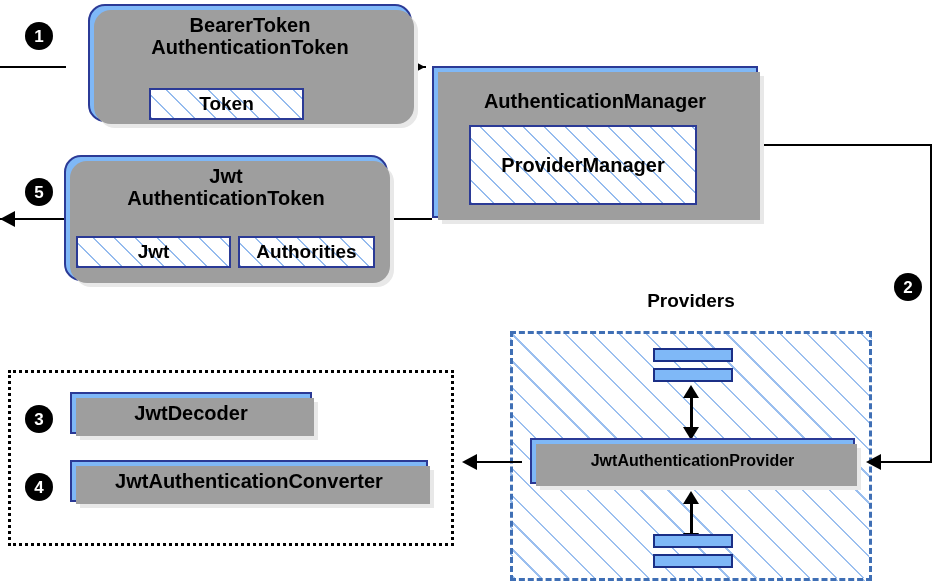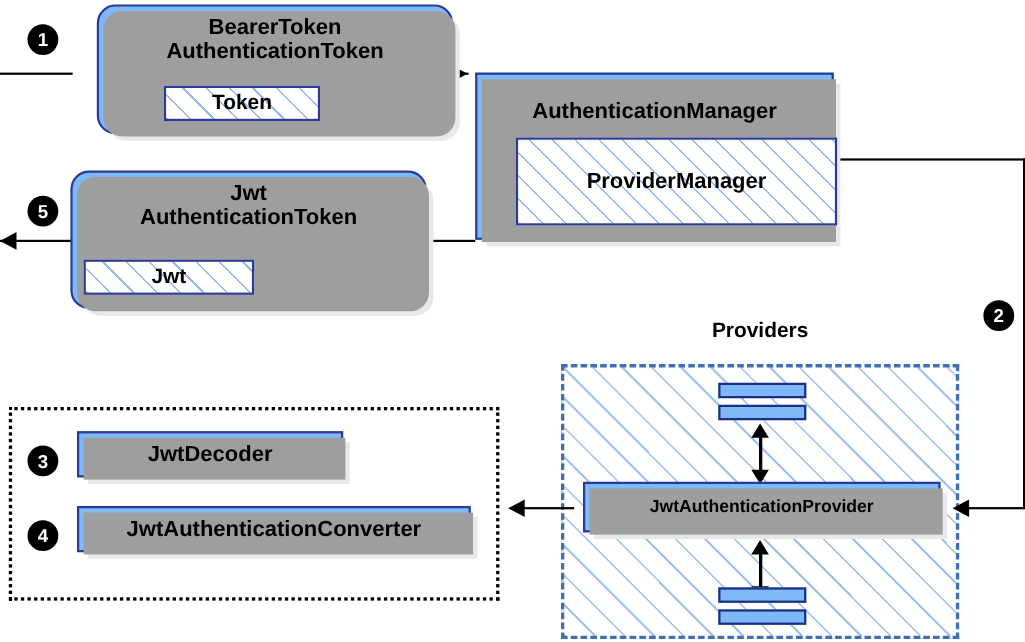--- a/index.html
+++ b/index.html
@@ -187,40 +187,43 @@
 
   <div class="bar" style="left:653px;top:534px;width:80px;height:14px;"></div>
   <div class="bar" style="left:653px;top:554px;width:80px;height:14px;"></div>
 
   <div class="node shadow2 rounded" style="left:64px;top:4px;width:324px;height:118px;font-size:20px;align-items:flex-start;padding-top:8px;margin-left:24px;">
     <div style="width:100%;">
       <span>BearerToken</span><br>
       <span>AuthenticationToken</span>
     </div>
   </div>
-  <div class="hatch" style="left:149px;top:78px;width:142px;height:32px;font-size:19px;">
+  <div class="hatch" style="left:149px;top:88px;width:155px;height:32px;font-size:19px;">
     <span>Token</span>
   </div>
 
   <div class="node shadow2" style="left:432px;top:66px;width:326px;height:152px;font-size:20px;align-items:flex-start;padding-top:22px;">
     <span>AuthenticationManager</span>
   </div>
-  <div class="hatch" style="left:469px;top:125px;width:292px;height:80px;font-size:20px;">
+  <div class="hatch" style="left:469px;top:125px;width:228px;height:80px;font-size:20px;">
     <span>ProviderManager</span>
   </div>
 
   <div class="node shadow2 rounded" style="left:64px;top:155px;width:324px;height:126px;font-size:20px;align-items:flex-start;padding-top:8px;">
     <div style="width:100%;">
       <span>Jwt</span><br>
       <span>AuthenticationToken</span>
     </div>
   </div>
   <div class="hatch" style="left:76px;top:236px;width:155px;height:32px;font-size:19px;">
     <span>Jwt</span>
   </div>
+  <div class="hatch" style="left:238px;top:236px;width:137px;height:32px;font-size:19px;">
+    <span>Authorities</span>
+  </div>
 
   <div class="dotted-black" style="left:8px;top:370px;width:446px;height:176px;"></div>
 
   <div class="node shadow2" style="left:70px;top:460px;width:358px;height:42px;font-size:20px;">
     <span>JwtAuthenticationConverter</span>
   </div>
 
   <div class="node shadow2" style="left:70px;top:392px;width:242px;height:42px;font-size:20px;">
     <span>JwtDecoder</span>
   </div>

